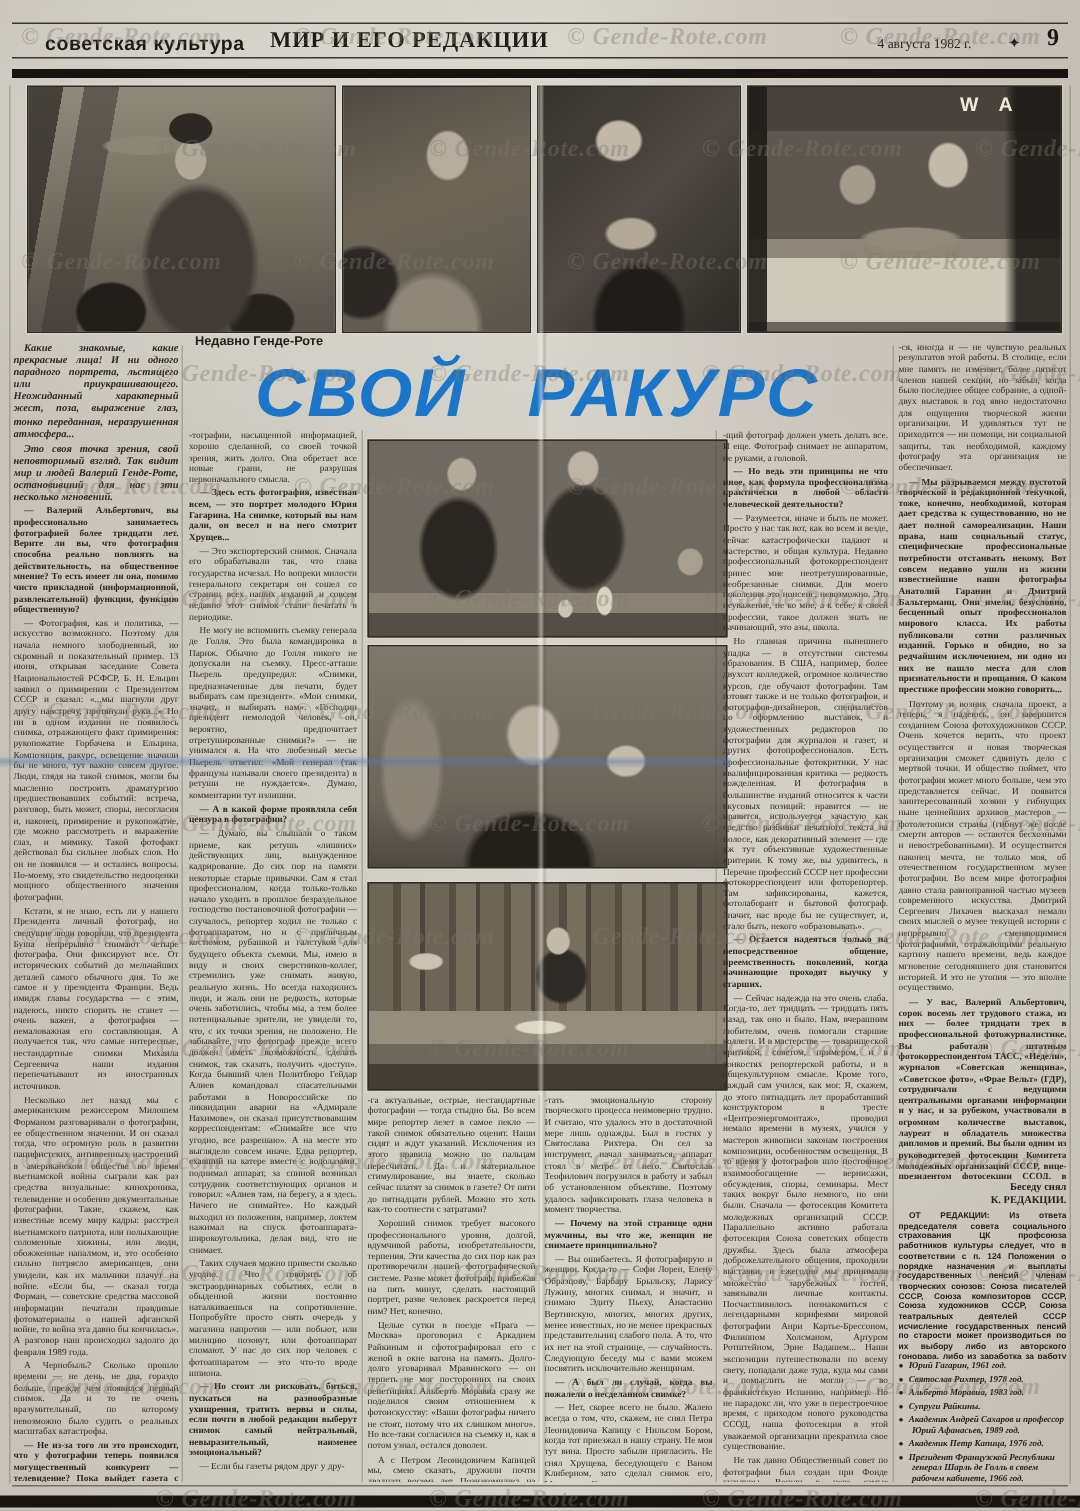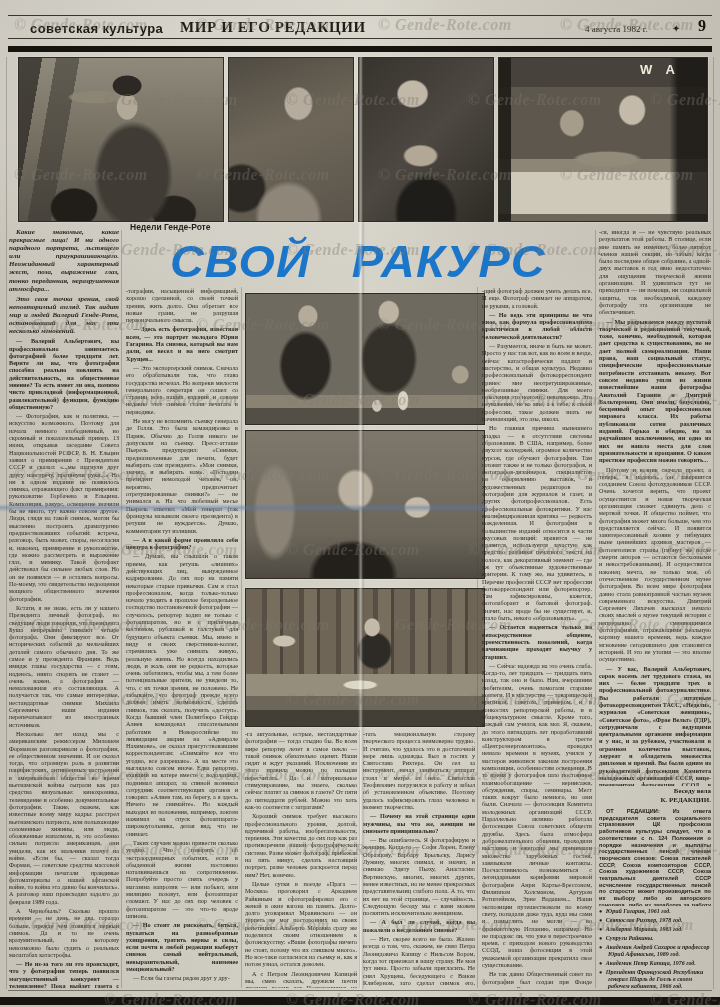--- a/index.html
+++ b/index.html
@@ -122,21 +122,21 @@
   <div class="vr" style="left:6px;top:57px;height:932px;"></div>
   <div class="vr" style="left:713px;top:57px;height:932px;"></div>
 
   <div class="photo ph-gagarin" style="left:18px;top:57px;width:204px;height:163px;"></div>
   <div class="photo ph-moravia" style="left:228px;top:57px;width:124px;height:163px;"></div>
   <div class="photo ph-richter" style="left:358px;top:57px;width:134px;height:163px;"></div>
   <div class="photo ph-raikins" style="left:498px;top:57px;width:208px;height:163px;">
     <span class="wa">WA</span>
   </div>
 
-  <div class="abs byline" style="left:130px;top:222px;">Недели Генде-Роте</div>
+  <div class="abs byline" style="left:130px;top:222px;">Недавно Генде-Роте</div>
   <div class="abs headline" style="left:170px;top:236px;">СВОЙ РАКУРС</div>
 
   <div class="photo ph-sakharov" style="left:245px;top:293px;width:238px;height:130px;"></div>
   <div class="photo ph-kapitsa" style="left:245px;top:430px;width:238px;height:147px;"></div>
   <div class="photo ph-degaulle" style="left:245px;top:588px;width:238px;height:137px;"></div>
 
   <div class="vr" style="left:121px;top:230px;height:758px;"></div>
   <div class="vr" style="left:241px;top:287px;height:701px;"></div>
   <div class="vr" style="left:359px;top:730px;height:258px;"></div>
   <div class="vr" style="left:477px;top:287px;height:701px;"></div>
@@ -186,21 +186,21 @@
       <p class="a">Не так давно Общественный совет по фотографии был создан при Фонде культуры. Вошли в него самые квалифицированные фотографы. Там поддержали нашу давнюю идею — создание Товарищества фотографов. Президиумом фонда было принято положительное решение. По существу никаких препятствий нет. За чем же, спросите, дело стало? За минимальной материальной базой. Необходим хотя бы крошечный аппарат — небольшая организационная структура: референт, секретарь и постоянное помещение. Пока — ни первого, ни второго, ни третьего. Сколько же можно работать на голом энтузиазме? За положительным опытом ходить далеко не надо — вся многолетняя деятельность Союза фотохудожников Литвы — наглядный пример понимания обществом ценности фотографии как творческой деятельности. Отсюда и результаты — всеобщее признание литовской школы фотографии. И заметьте — единственный в Союзе Музей фотографии тоже там, в Шяуляе.</p>
     </div>
   <div class="col" style="left:599px;top:228px;width:112px;height:558px;">
       <p class="cont">-ся, иногда и — не чувствую реальных результатов этой работы. В столице, если мне память не изменяет, более пятисот членов нашей секции, но забыл, когда было последнее общее собрание, а одной-двух выставок в год явно недостаточно для ощущения творческой жизни организации. И удивляться тут не приходится — ни помощи, ни социальной защиты, так необходимой, каждому фотографу эта организация не обеспечивает.</p>
       <p class="q">— Мы разрываемся между пустотой творческой и редакционной текучкой, тоже, конечно, необходимой, которая дает средства к существованию, но не дает полной самореализации. Наши права, наш социальный статус, специфические профессиональные потребности отстаивать некому. Вот совсем недавно ушли из жизни известнейшие наши фотографы Анатолий Гаранин и Дмитрий Бальтерманц. Они имели, безусловно, бесценный опыт профессионалов мирового класса. Их работы публиковали сотни различных изданий. Горько и обидно, но за редчайшим исключением, ни одно из них не нашло места для слов признательности и прощания. О каком престиже профессии можно говорить...</p>
       <p class="a">Поэтому и возник сначала проект, а теперь, я надеюсь, он завершится созданием Союза фотохудожников СССР. Очень хочется верить, что проект осуществится и новая творческая организация сможет сдвинуть дело с мертвой точки. И общество поймет, что фотография может много больше, чем это представляется сейчас. И появится заинтересованный хозяин у гибнущих ныне ценнейших архивов мастеров — фотолетописи страны (гибнут же после смерти авторов — остаются бесхозными и невостребованными). И осуществится наконец мечта, не только моя, об отечественном государственном музее фотографии. Во всем мире фотография давно стала равноправной частью музеев современного искусства. Дмитрий Сергеевич Лихачев высказал немало своих мыслей о музее текущей истории с непрерывно сменяющимися фотографиями, отражающими реальную картину нашего времени, ведь каждое мгновение сегодняшнего дня становится историей. И это не утопия — это вполне осуществимо.</p>
       <p class="q">— У вас, Валерий Альбертович, сорок восемь лет трудового стажа, из них — более тридцати трех в профессиональной фотожурналистике. Вы работали штатным фотокорреспондентом ТАСС, «Недели», журналов «Советская женщина», «Советское фото», «Фрае Вельт» (ГДР), сотрудничали с ведущими центральными органами информации и у нас, и за рубежом, участвовали в огромном количестве выставок, лауреат и обладатель множества дипломов и премий. Вы были одним из руководителей фотосекции Комитета молодежных организаций СССР, вице-президентом фотосекции ССОД, в настоящее время — член бюро фотосекции Московской журналистской организации и председатель общественного совета по фотоискусству Советского фонда культуры, член оргкомитета по созданию Союза фотохудожников СССР. Многие ваши снимки, об этом уже можно сказать с полной уверенностью, стали классикой. И хотя об этом спрашивать не принято, все-таки спрошу: с чем вы перешагнули шестидесятилетний рубеж, когда уже можно подводить какие-то итоги — в социальном, да и материальном плане?</p>
     </div>
 
   <div class="abs credit" style="left:599px;top:787px;width:112px;">
-    <div>Беседу вела</div>
+    <div>Беседу снял</div>
     <div>К. РЕДАКЦИИ.</div>
   </div>
 
   <div class="ednote" style="left:599px;top:808px;width:112px;height:98px;">
     <p class="cont" style="text-indent:7px;margin:0;"><span class="ttl">ОТ РЕДАКЦИИ:</span>
       <span>Из ответа председателя совета социального страхования ЦК профсоюза работников культуры следует, что в соответствии с п. 124 Положения о порядке назначения и выплаты государственных пенсий членам творческих союзов: Союза писателей СССР, Союза композиторов СССР, Союза художников СССР, Союза театральных деятелей СССР исчисление государственных пенсий по старости может производиться по их выбору либо из авторского гонорара, либо из заработка за работу в качестве рабочего или служащего.</span></p>
 
   </div>
 
   <div class="caps" style="left:599px;top:908px;width:112px;height:86px;">

